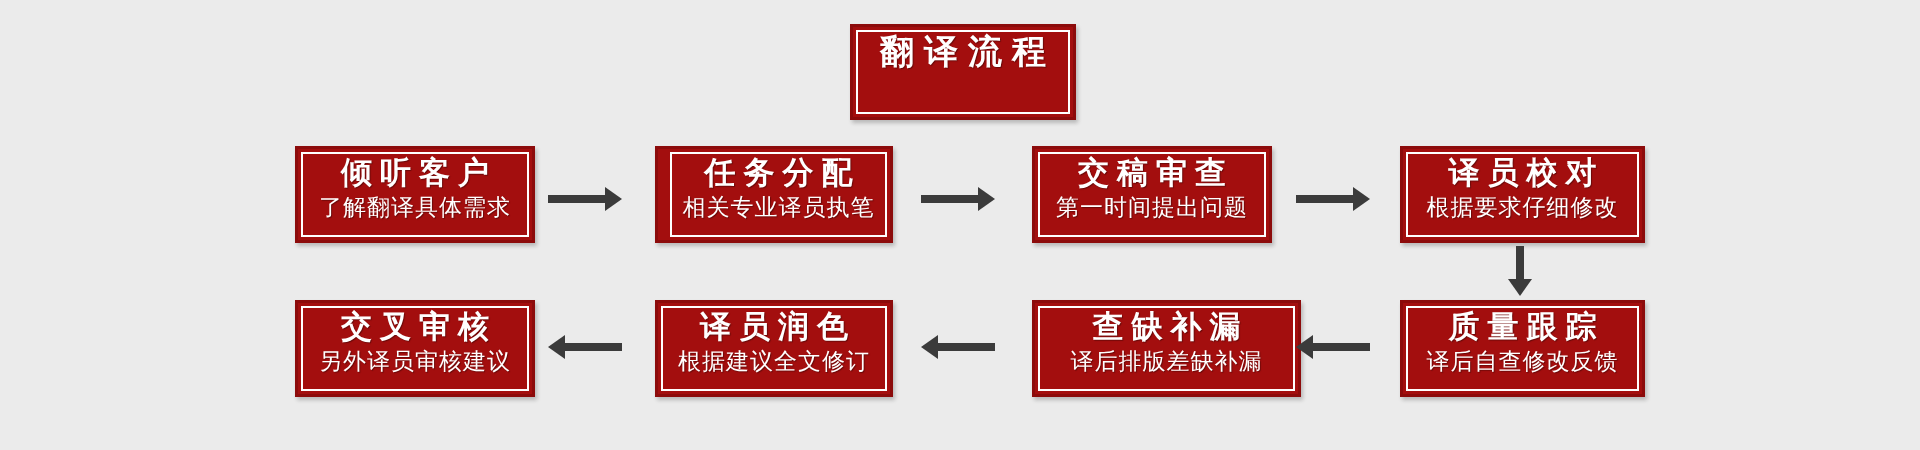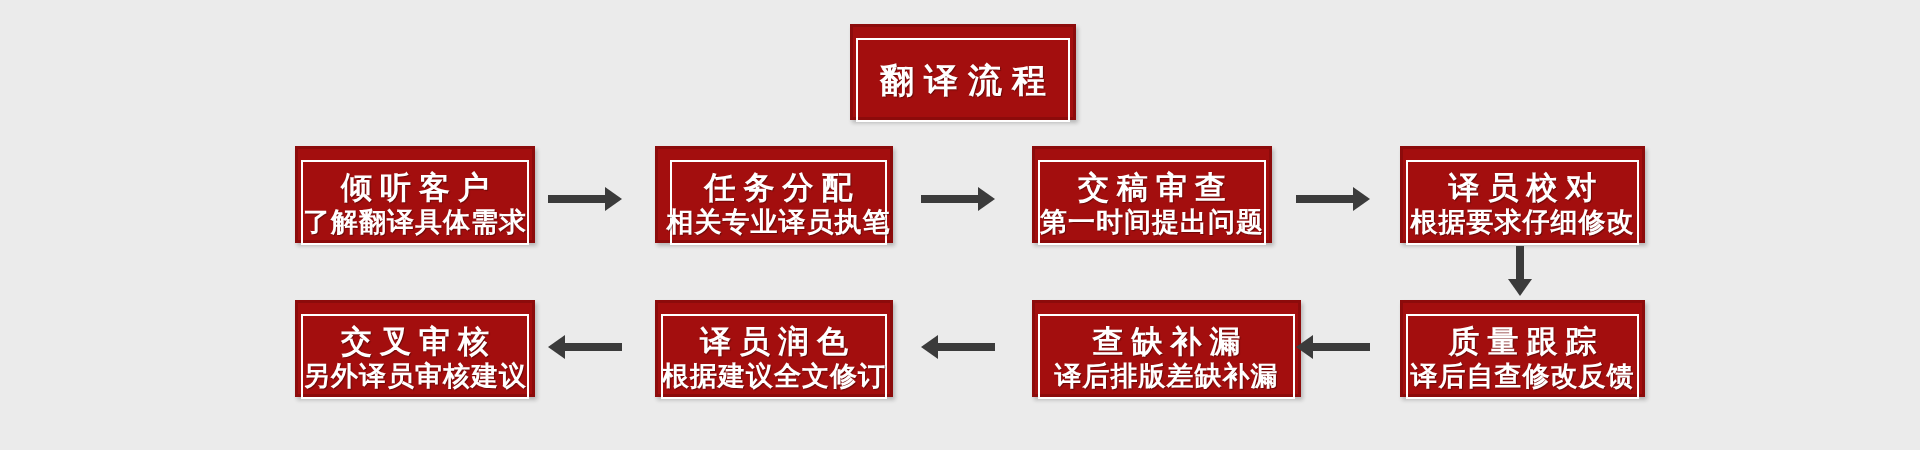--- a/index.html
+++ b/index.html
@@ -24,37 +24,35 @@
     box-shadow: 2px 3px 4px rgba(0,0,0,0.22);
   }
   .flow-box .inner {
     box-sizing: border-box;
     width: 100%;
     height: 100%;
     border: 2px solid var(--inner_line, #ffffff);
     display: flex;
     flex-direction: column;
     align-items: center;
-    justify-content: center;
-    margin-top: 8px;
   }
   .box-title {
     color: var(--text, #ffffff);
     font-weight: bold;
     font-size: 31px;
     line-height: 38px;
     letter-spacing: 8px;
     text-indent: 8px;
     text-shadow: 1px 1px 1px rgba(0,0,0,0.35);
     white-space: nowrap;
   }
   .box-subtitle {
     color: var(--text, #ffffff);
-    font-weight: bold;
-    font-size: 27px;
+    font-weight: normal;
+    font-size: 23px;
     line-height: 30px;
     letter-spacing: 1px;
     text-shadow: 1px 1px 1px rgba(0,0,0,0.35);
     white-space: nowrap;
   }
   .title-box { left: 850px; top: 24px; width: 226px; height: 96px; }
   .title-box .box-title { font-size: 34px; letter-spacing: 10px; text-indent: 10px; }
 
   
   .b1 { left: 295px;  top: 146px; width: 240px; height: 97px; }

